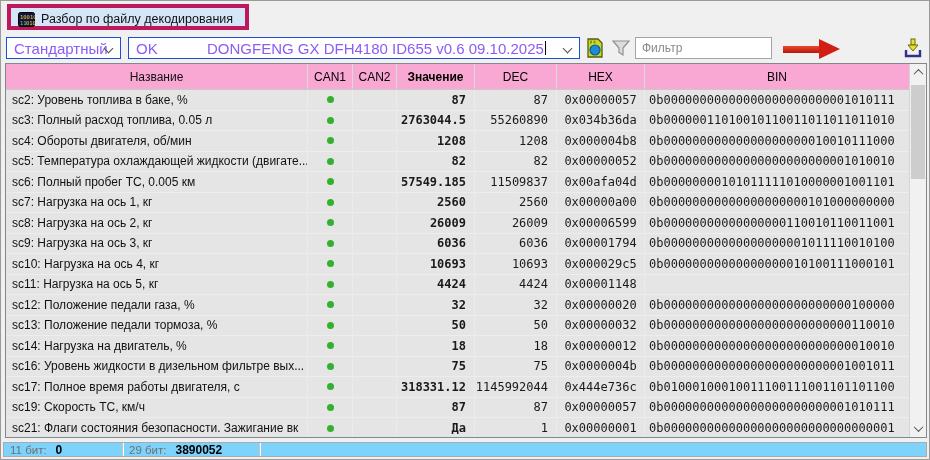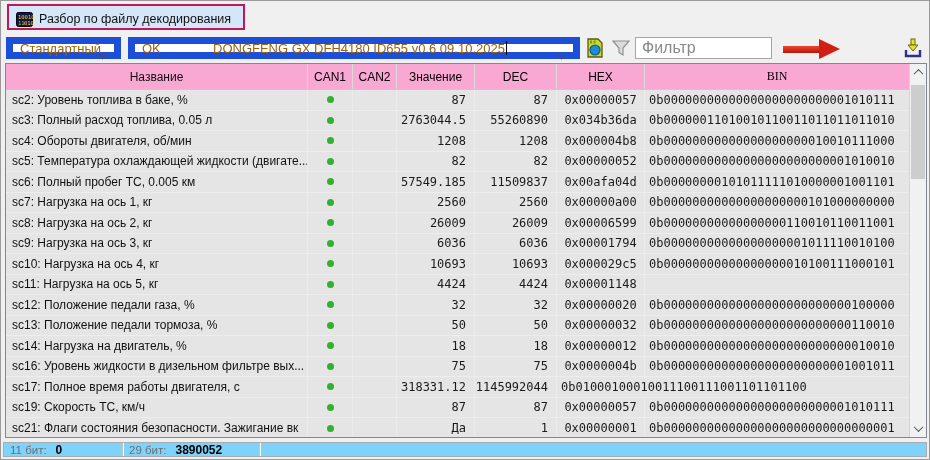--- a/index.html
+++ b/index.html
@@ -2,57 +2,57 @@
 <html><head>
 <meta charset="utf-8">
 <style>
   html,body{margin:0;padding:0;}
   body{width:930px;height:460px;overflow:hidden;font-family:"Liberation Sans",sans-serif;}
   .window{position:relative;width:930px;height:460px;background:#f0f0f0;box-sizing:border-box;border:1px solid #9a9a9a;overflow:hidden;}
 
   
   .tabbar{position:absolute;left:0;top:0;right:0;height:29px;}
   .tab{position:absolute;left:6px;top:3px;height:26px;box-sizing:border-box;display:flex;align-items:center;gap:6px;
-       padding:4px 12px 0 7px;background:#d4e6f8;border:2px solid #be185d;font-size:12.5px;color:#111;}
+       padding:4px 12px 0 7px;background:#d4e6f8;border:4px solid #be185d;font-size:12.5px;color:#111;}
 
   
   .toolbar{position:absolute;left:0;top:29px;right:0;height:33px;}
-  .combo{position:absolute;top:7px;height:22px;background:#fff;border:7px solid #1d4ed8;box-sizing:border-box;
-         display:flex;align-items:center;font-size:13px;color:#a16207;padding-left:7px;cursor:default;}
+  .combo{position:absolute;top:7px;height:22px;background:#fff;border:1px solid #1d4ed8;box-sizing:border-box;
+         display:flex;align-items:center;font-size:15px;color:#8b5cf6;padding-left:7px;cursor:default;}
   .combo-profile{left:5px;width:115px;}
   .combo-file{left:127px;width:452px;}
   .combo-file .status{display:inline-block;width:71px;flex:none;white-space:pre;}
   .combo-file .val{white-space:pre;}
   .chev{position:absolute;right:8px;top:7px;width:6px;height:6px;border-right:1.4px solid #505050;border-bottom:1.4px solid #505050;transform:rotate(45deg);}
   .caret{display:inline-block;width:1px;height:14px;background:#000;margin-left:1px;}
   .iconbtn{position:absolute;background:transparent;border:none;padding:0;margin:0;cursor:pointer;}
   .btn-load{left:582px;top:7px;width:23px;height:23px;}
   .funnel-wrap{position:absolute;left:610px;top:10px;width:20px;height:17px;}
   .filter-input{position:absolute;left:634px;top:7px;width:137px;height:22px;box-sizing:border-box;border:1px solid #a5a5a5;
-                padding:0 6px;font-family:"Liberation Sans",sans-serif;font-size:16px;color:#222;}
+                padding:0 6px;font-family:"Liberation Sans",sans-serif;font-size:12px;color:#222;}
   .filter-input::placeholder{color:#8a8a8a;}
   .red-arrow{position:absolute;left:782px;top:9px;width:57px;height:20px;}
   .red-arrow .shaft{position:absolute;left:0;top:7px;width:37px;height:7px;background:linear-gradient(#ef4533,#b51708);}
   .red-arrow .head{position:absolute;left:36px;top:0;width:0;height:0;border-top:10px solid transparent;border-bottom:10px solid transparent;border-left:21px solid #d21f14;}
   .btn-export{left:899px;top:6px;width:26px;height:26px;}
 
   
   .tablewrap{position:absolute;left:4px;top:62px;width:922px;height:375px;box-sizing:border-box;border:1px solid #828790;
              background:#fff;display:flex;flex-direction:row;}
   .grid{width:903px;display:flex;flex-direction:column;overflow:hidden;}
   .thead{height:25px;flex:none;display:flex;border-bottom:1px solid #c9c9c9;font-size:12px;color:#000;background:#f9a8d4;}
   .th{display:flex;align-items:center;justify-content:center;border-right:1px solid #dadada;box-sizing:border-box;white-space:nowrap;overflow:hidden;}
   .tbody{flex:1;overflow:hidden;}
   .tr{display:flex;height:20.53px;box-sizing:border-box;border-bottom:1px solid #ededed;background:#e5e5e5;}
   .td{display:flex;align-items:center;border-right:1px solid #ebebeb;box-sizing:border-box;white-space:nowrap;overflow:hidden;height:100%;}
   .mono{font-family:"DejaVu Sans Mono",monospace;font-size:12px;color:#1a1a1a;}
   .c-name{width:302px;padding-left:6px;font-size:12px;color:#111;}
   .c-can1{width:45px;justify-content:center;}
   .c-can2{width:44px;justify-content:center;}
-  .c-val{width:78px;justify-content:flex-end;padding-right:8px;}
+  .c-val{width:78px;justify-content:flex-end;padding-right:8px;font-weight:bold;}
   .c-dec{width:82px;justify-content:flex-end;padding-right:8px;}
   .c-hex{width:88px;justify-content:center;}
   .c-bin{flex:1;padding-left:4px;border-right:none;}
   .dot{width:7px;height:7px;border-radius:50%;background:#31b031;}
 
   
   .vscroll{width:17px;background:#f1f1f1;border-left:1px solid #d4d4d4;position:relative;box-sizing:border-box;}
   .sb-btn{position:absolute;left:0;width:100%;height:17px;display:flex;align-items:center;justify-content:center;cursor:pointer;}
   .sb-up{top:0;} .sb-down{bottom:0;}
   .chev-up{width:6px;height:6px;border-left:1.6px solid #505050;border-top:1.6px solid #505050;transform:rotate(45deg) translate(1px,1px);}
@@ -131,21 +131,21 @@
 
   <div class="tablewrap">
     <div class="grid">
       <div class="thead">
         <div class="th c-name" style="justify-content:center;padding-left:0;">Название</div>
         <div class="th c-can1">CAN1</div>
         <div class="th c-can2">CAN2</div>
         <div class="th c-val" style="justify-content:center;padding-right:0;">Значение</div>
         <div class="th c-dec" style="justify-content:center;padding-right:0;">DEC</div>
         <div class="th c-hex">HEX</div>
-        <div class="th c-bin" style="justify-content:center;padding-left:0;font-family:Liberation Serif, serif;">BIN</div>
+        <div class="th c-bin" style="justify-content:center;padding-left:0;">BIN</div>
       </div>
       <div class="tbody" id="tbody">
   <div class="tr">
     <div class="td c-name">sc2: Уровень топлива в баке, %</div>
     <div class="td c-can1">
               <span class="dot"></span>
             </div>
     <div class="td c-can2"></div>
     <div class="td c-val mono">87</div>
     <div class="td c-dec mono">87</div>
@@ -309,20 +309,21 @@
   </div>
 
   <div class="tr">
     <div class="td c-name">sc17: Полное время работы двигателя, с</div>
     <div class="td c-can1">
               <span class="dot"></span>
             </div>
     <div class="td c-can2"></div>
     <div class="td c-val mono">318331.12</div>
     <div class="td c-dec mono">1145992044</div>
+    <div class="td c-hex mono">0x444e736c</div>
     <div class="td c-bin mono">0b01000100010011100111001101101100</div>
   </div>
 
   <div class="tr">
     <div class="td c-name">sc19: Скорость ТС, км/ч</div>
     <div class="td c-can1">
               <span class="dot"></span>
             </div>
     <div class="td c-can2"></div>
     <div class="td c-val mono">87</div>

